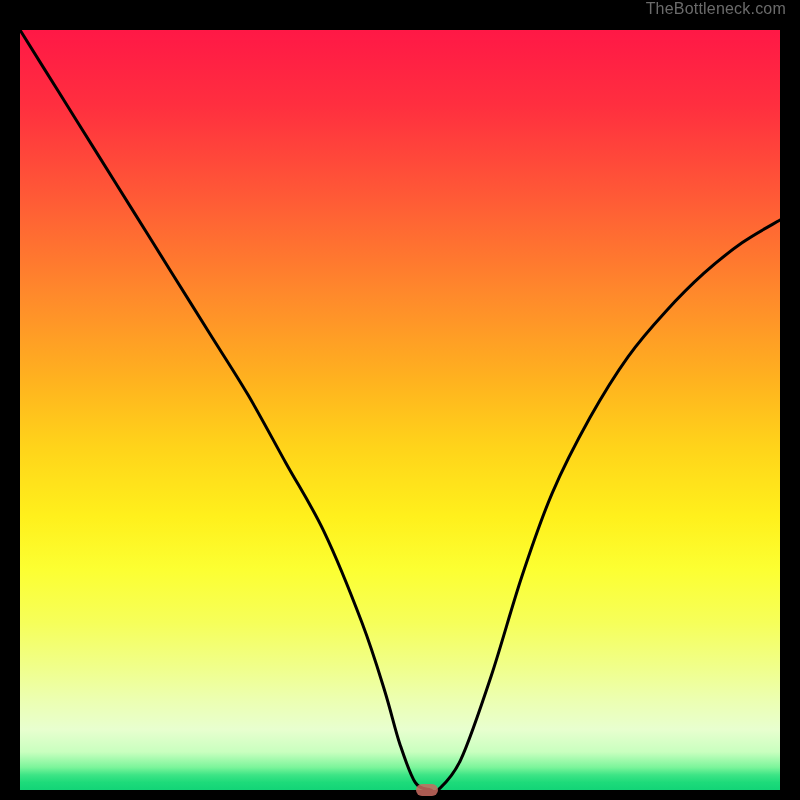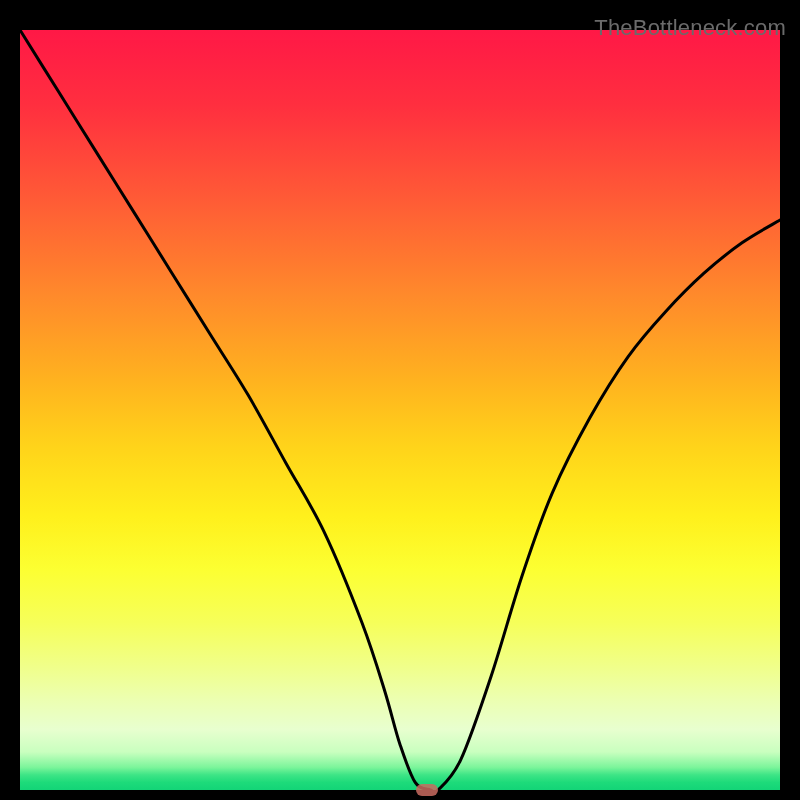--- a/index.html
+++ b/index.html
@@ -12,24 +12,24 @@
     font-family: Arial, Helvetica, sans-serif;
   }
   .frame {
     position: relative;
     width: 800px;
     height: 800px;
     background: #000;
   }
   .watermark {
     position: absolute;
-    top: 15px;
+    top: 0;
     right: 14px;
     color: #6b6b6b;
-    font-size: 22px;
+    font-size: 16px;
     font-weight: 500;
     letter-spacing: 0.2px;
     z-index: 50;
   }
   .plot {
     position: absolute;
     left: 20px;
     top: 30px;
     width: 760px;
     height: 760px;

